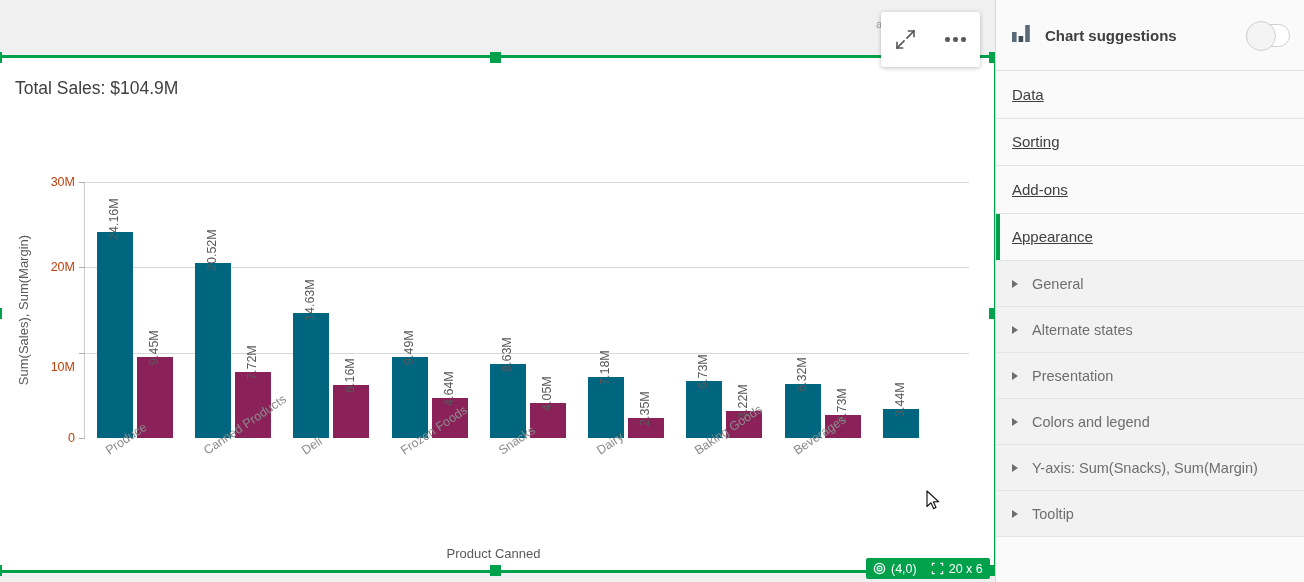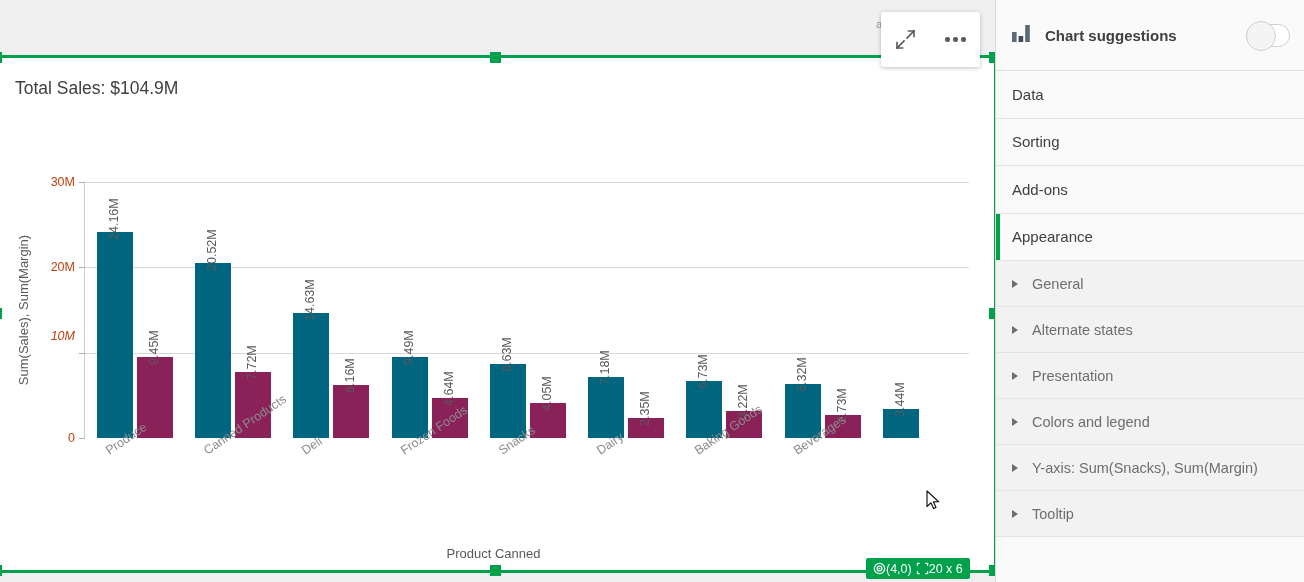--- a/index.html
+++ b/index.html
@@ -97,21 +97,21 @@
     width:40px; height:40px; display:flex; align-items:center; justify-content:center;
     cursor:pointer; color:#595959;
   }
   .ellipsis { display:flex; gap:3.5px; }
   .ellipsis i { width:4.5px; height:4.5px; border-radius:50%; background:#595959; display:block; }
 
   
   #size-badge {
     position:absolute; left:866px; top:558px; height:21px; z-index:70;
     background:#00a14b; color:#ffffff; border-radius:2px;
-    display:flex; align-items:center; padding:0 7px;
+    display:flex; align-items:center; gap:5px; padding:0 7px;
     font-size:12.5px; white-space:nowrap;
   }
   #size-badge .bsep { width:4px; }
 
   
   #ghost-text {
     position:absolute; left:876px; top:18px; font-size:11px; color:#999; z-index:5;
   }
 
   
@@ -131,21 +131,21 @@
     width:44px; height:23px; border-radius:12px; border:1px solid #cfcfcf;
     background:#ffffff; position:relative; cursor:pointer; flex:none;
   }
   .toggle .knob {
     position:absolute; left:-1px; top:-4px; width:30px; height:30px; border-radius:50%;
     background:#f4f4f4; border:1px solid #cfcfcf;
   }
   .sb-item {
     height:47.5px; display:flex; align-items:center; padding-left:16px;
     border-bottom:1px solid #e4e4e4; font-size:15px; color:#404040;
-    background:#fafafa; cursor:pointer; position:relative;
+    background:#fafafa; cursor:pointer; position:relative;text-decoration:underline;
   }
   .sb-item.selected::before {
     content:""; position:absolute; left:0; top:0; bottom:0; width:4px; background:#00a14b;
   }
   .sb-sub {
     height:46px; display:flex; align-items:center; padding-left:16px;
     border-bottom:1px solid #e4e4e4; font-size:14.5px; color:#6e6e6e;
     background:#f2f2f2; cursor:pointer;
   }
   .caret {
@@ -173,21 +173,21 @@
         <div class="axis-line-y"></div>
         <div id="gridlines">
             <div class="gridline" style="top: 170.667px;"></div>
             <div class="gridline" style="top: 85.3333px;"></div>
             <div class="gridline" style="top: 0px;"></div>
           </div>
         <div id="yticks">
             <div class="tick-mark" style="top: 256px;"></div>
             <div class="ytick-label" style="top: 256px;">0</div>
             <div class="tick-mark" style="top: 170.667px;"></div>
-            <div class="ytick-label" style="top: 154px; font-style: italic;">10M</div>
+            <div class="ytick-label" style="top: 185px;">10M</div>
             <div class="tick-mark" style="top: 85.3333px;"></div>
             <div class="ytick-label" style="top: 85.3333px;">20M</div>
             <div class="tick-mark" style="top: 0px;"></div>
             <div class="ytick-label" style="top: 0px;">30M</div>
           </div>
         <div id="bars">
             <div class="bar s0" style="left: 12px; width: 36px; height: 206.165px;"></div>
             <div class="bar s1" style="left: 52px; width: 36px; height: 80.64px;"></div>
             <div class="bar s0" style="left: 110.222px; width: 36px; height: 175.104px;"></div>
             <div class="bar s1" style="left: 150.222px; width: 36px; height: 65.8773px;"></div>

